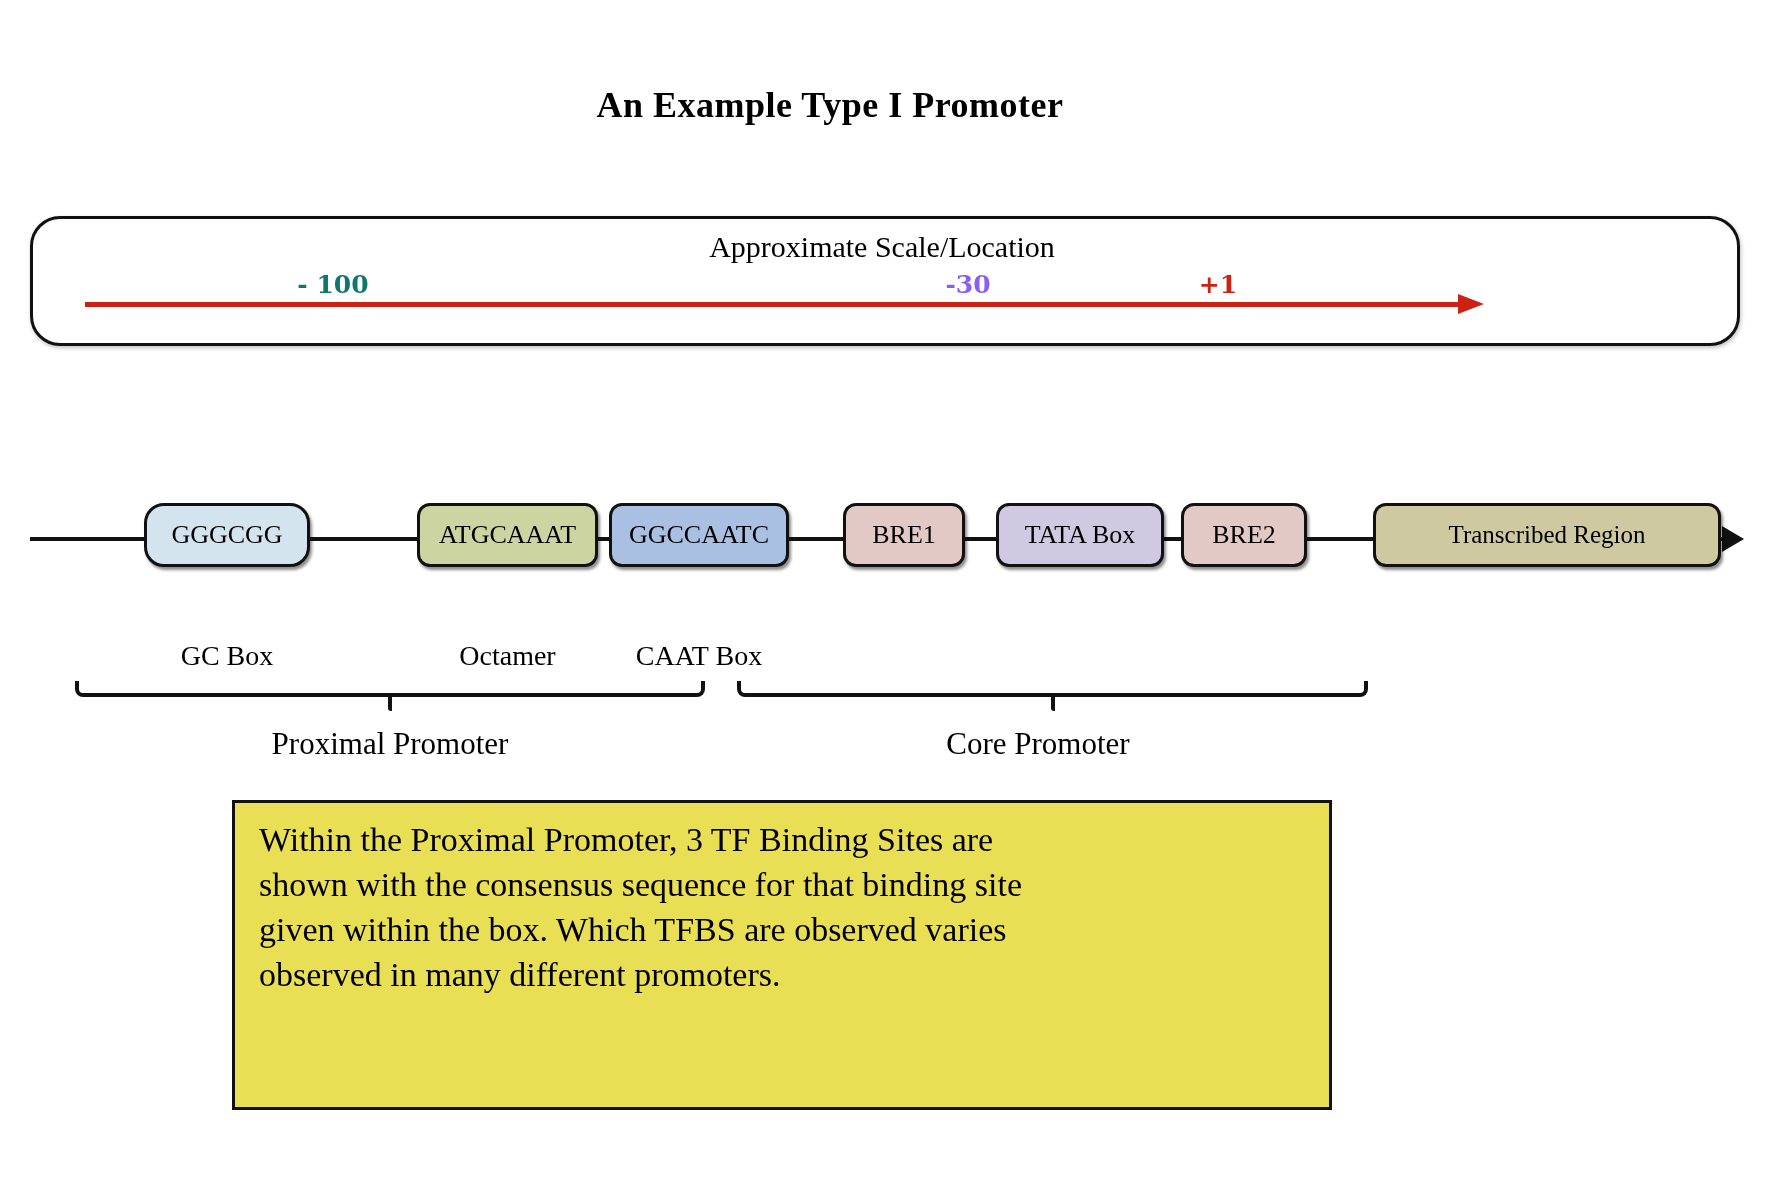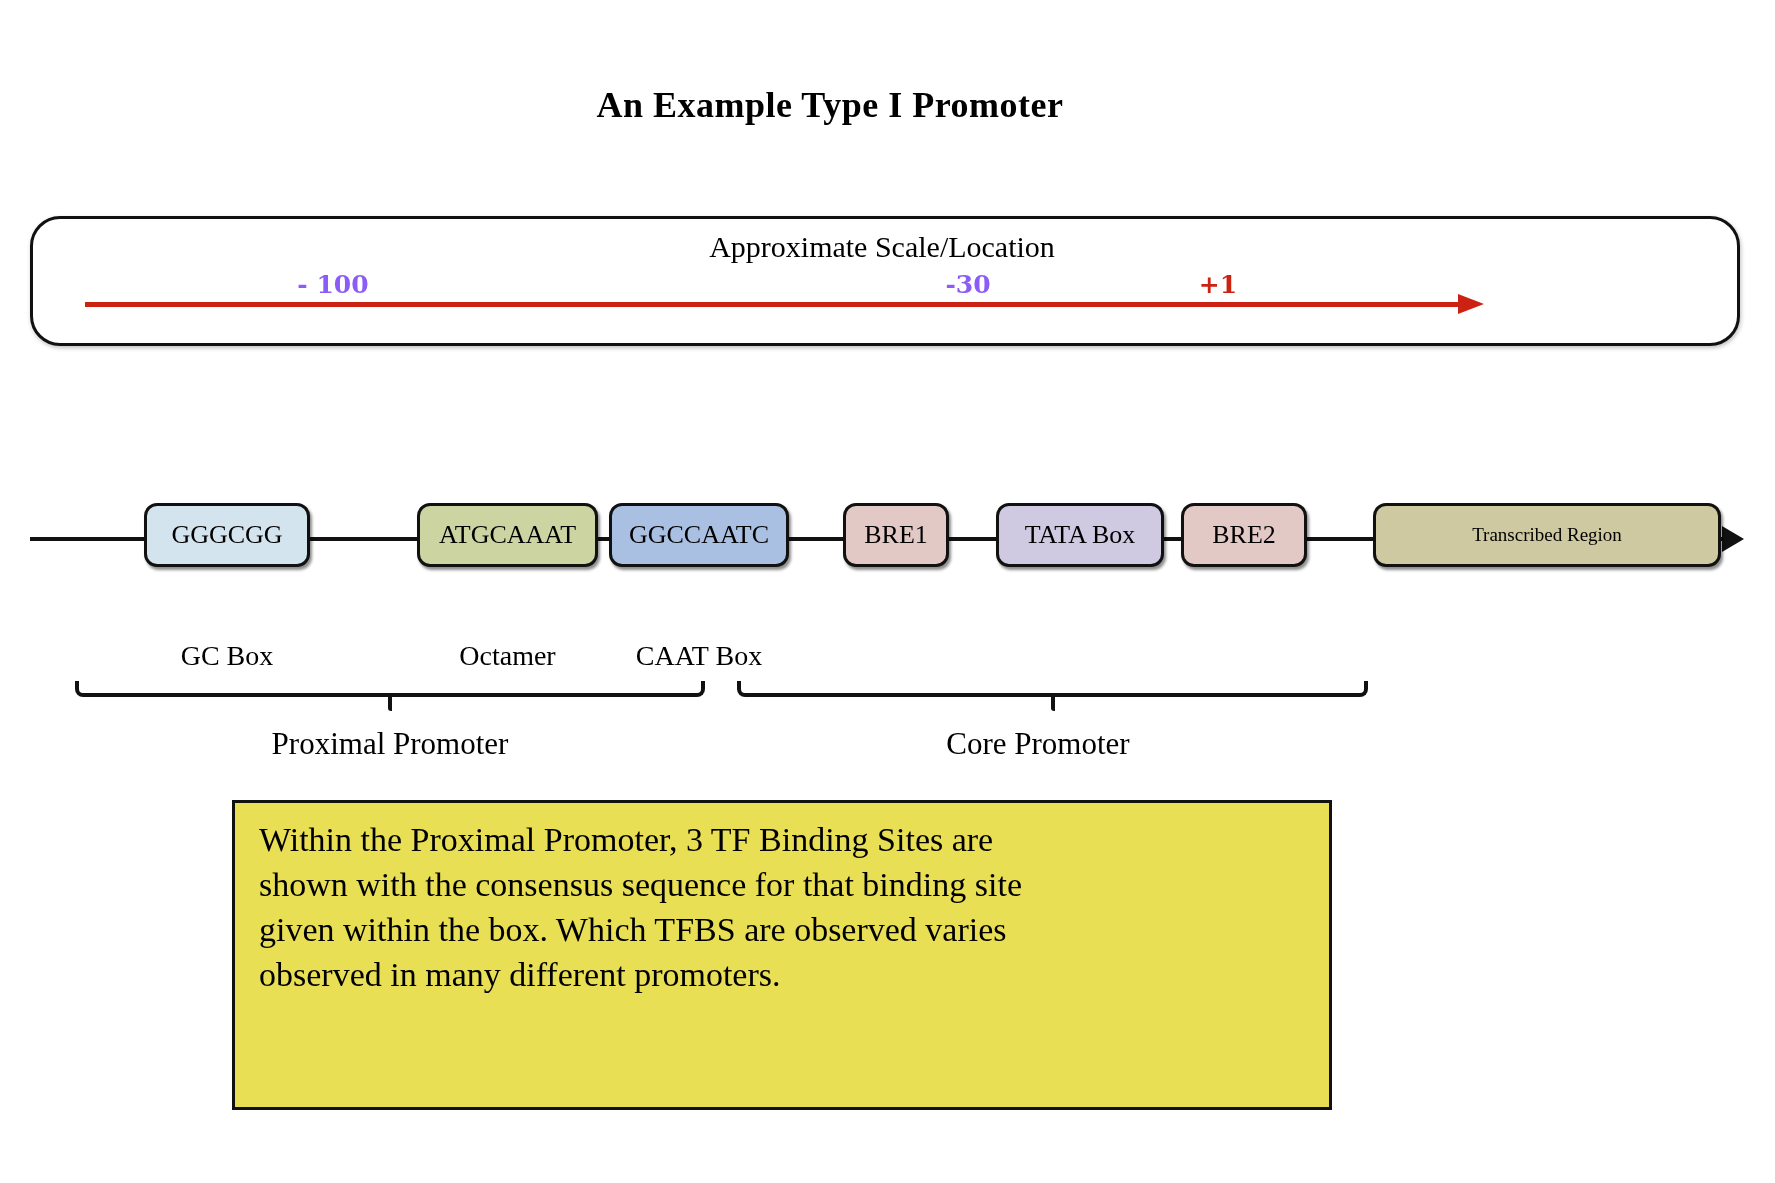--- a/index.html
+++ b/index.html
@@ -61,24 +61,24 @@
     top:503px;height:64px;
     border:3px solid #111;border-radius:13px;
     box-sizing:border-box;
     display:flex;align-items:center;justify-content:center;
     font-size:26px;
     box-shadow:2px 3px 3px rgba(0,0,0,0.45);
   }
   .seq-gggcgg{left:144px;width:166px;}
   .seq-atgcaaat{left:417px;width:181px;}
   .seq-ggccaatc{left:609px;width:180px;}
-  .seq-bre1{left:843px;width:106px;}
+  .seq-bre1{left:843px;width:122px;}
   .seq-tata{left:996px;width:168px;}
   .seq-bre2{left:1181px;width:126px;}
-  .seq-transcribed{left:1373px;width:348px;font-size:19px;justify-content:center;}
+  .seq-transcribed{left:1373px;width:348px;font-size:25px;justify-content:center;}
 
   .sub-label{
     top:640px;text-align:center;font-size:28px;
   }
   .sub-gc{left:124px;width:206px;}
   .sub-oct{left:397px;width:221px;}
   .sub-caat{left:589px;width:220px;}
 
   .bracket{
     top:681px;height:16px;
@@ -116,30 +116,30 @@
 </style>
 </head>
 <body>
 
 <div class="canvas">
 
   <div class="abs title">An Example Type I Promoter</div>
 
   <div class="abs scale-box"></div>
   <div class="abs scale-title">Approximate Scale/Location</div>
-  <div class="abs scale-marker marker-100" style="color: #8b5cf6;">- 100</div>
+  <div class="abs scale-marker marker-100" style="color: #0f766e;">- 100</div>
   <div class="abs scale-marker marker-30" style="color: #8b5cf6;">-30</div>
   <div class="abs scale-marker marker-p1" style="color: rgb(204, 34, 19);">+1</div>
   <div class="abs scale-arrow-line" style="background: rgb(204, 34, 19);"></div>
   <div class="abs scale-arrow-head"></div>
 
   <div class="abs gene-line"></div>
   <div class="abs gene-arrow-head"></div>
 
-  <div class="abs seq-box seq-gggcgg" style="background: rgb(212, 228, 238);">
+  <div class="abs seq-box seq-gggcgg" style="background: rgb(212, 228, 238); border-radius: 20px;">
     <span>GGGCGG</span>
   </div>
   <div class="abs seq-box seq-atgcaaat" style="background: rgb(204, 213, 161);">
     <span>ATGCAAAT</span>
   </div>
   <div class="abs seq-box seq-ggccaatc" style="background: rgb(169, 192, 226);">
     <span>GGCCAATC</span>
   </div>
   <div class="abs seq-box seq-bre1" style="background: rgb(227, 201, 198);">
     <span>BRE1</span>

